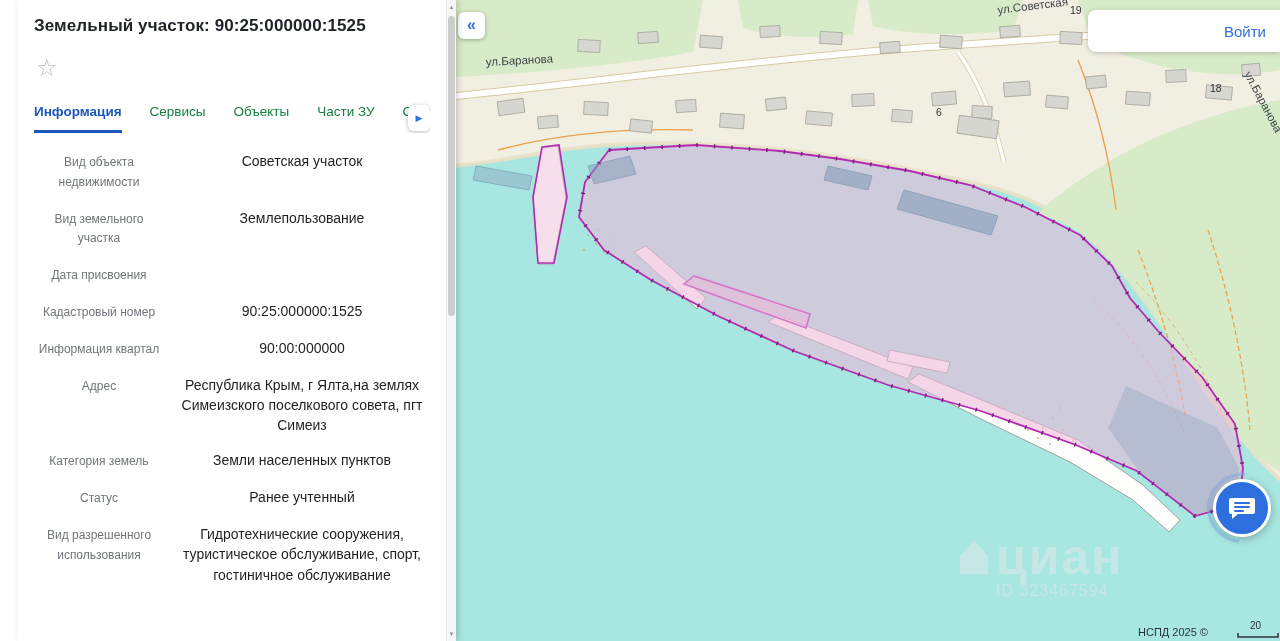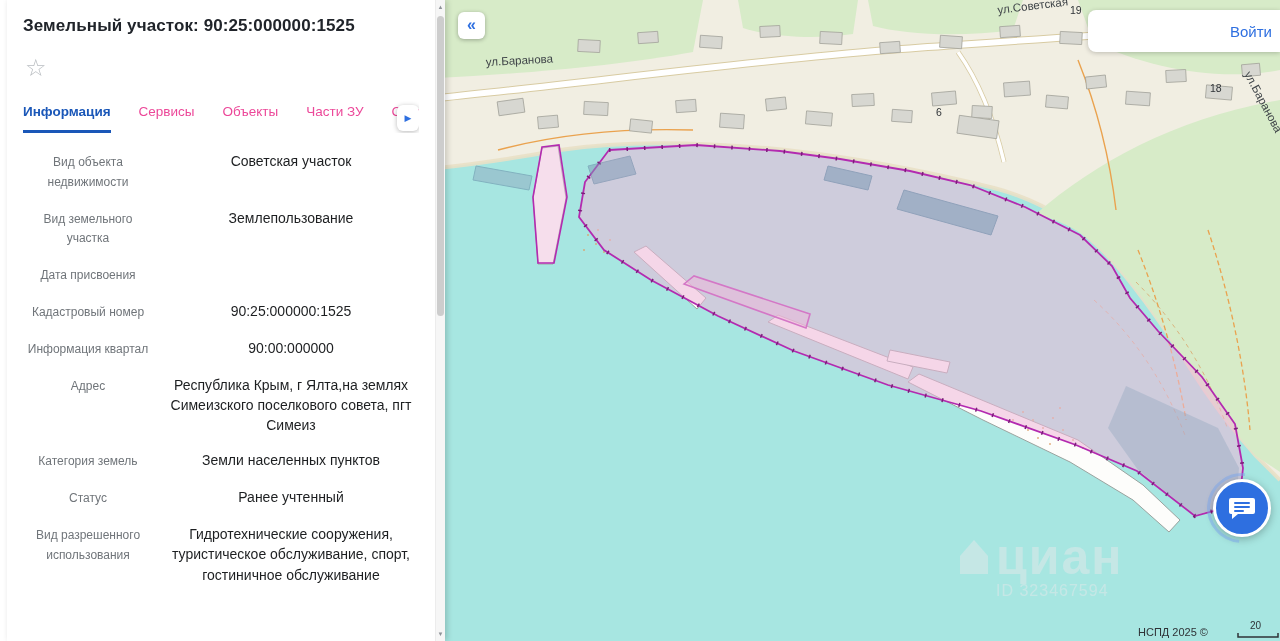--- a/index.html
+++ b/index.html
@@ -1,28 +1,28 @@
 <!DOCTYPE html>
 <html><head>
 <meta charset="utf-8">
 <style>
   * { margin:0; padding:0; box-sizing:border-box; }
   html,body { width:1280px; height:641px; overflow:hidden; }
   body { font-family:"Liberation Sans", sans-serif; position:relative; background:#fff; }
 
   
-  .panel { position:absolute; left:7px; top:0; width:438px; height:641px; background:#fff;
+  .panel { position:absolute; left:18px; top:0; width:438px; height:641px; background:#fff;
            box-shadow:2px 0 6px rgba(0,0,0,.18); z-index:5; }
   .panel-scroll { position:absolute; left:0; top:0; right:10px; bottom:0; overflow:hidden; }
   .page-title { font-size:17px; font-weight:600; color:#20242a; margin:16px 16px 0 16px; letter-spacing:.1px; }
   .star-btn { background:none; border:none; cursor:pointer; font-size:24px; line-height:1;
               color:#b9bdc1; margin:20px 0 2px 18px; }
   .tabs { position:relative; display:flex; gap:28px; margin:12px 16px 0 16px; align-items:flex-end;
           padding-right:34px; overflow:hidden; white-space:nowrap; }
-  .tab { background:none; border:none; cursor:pointer; font-size:13.5px; color:#ec4899;
+  .tab { background:none; border:none; cursor:pointer; font-size:13.5px; color:#15803d;
          padding:10px 0 11px 0; border-bottom:3px solid transparent; font-family:inherit; }
   .tab.active { color:#1a57b8; border-bottom-color:#1a57b8; font-weight:600; }
   .tab-arrow { position:absolute; right:0; bottom:2px; width:22px; height:26px; background:#fff;
                border:none; border-radius:6px; box-shadow:0 1px 5px rgba(0,0,0,.28); cursor:pointer;
                color:#2e6fe0; font-size:9px; display:flex; align-items:center; justify-content:center; }
   .rows { margin:18px 16px 0 16px; }
   .row { display:flex; margin-bottom:15px;text-align:center; }
   .row-label { width:140px; flex:none; padding-right:10px; font-size:12px; color:#70757a;
                line-height:1.65; padding-top:2px; }
   .row-value { flex:1; font-size:14px; color:#1d1f21; line-height:1.45; }
@@ -39,21 +39,21 @@
   .map svg { display:block; }
 
   .collapse-btn { position:absolute; left:20px; top:12px; width:27px; height:27px; background:#fff;
                   border:none; border-radius:6px; box-shadow:0 1px 4px rgba(0,0,0,.3); cursor:pointer;
                   color:#2e6fe0; font-size:16px; font-weight:bold; display:flex; align-items:center;
                   justify-content:center; padding-bottom:2px; }
   .login-bar { position:absolute; top:10px; right:0; width:192px; height:42px; background:#fff;
                border-radius:8px 0 0 8px; box-shadow:0 1px 5px rgba(0,0,0,.22);
                display:flex; align-items:center; justify-content:flex-end; }
   .login-link { color:#2e6fe0; font-size:15px; background:none; border:none; cursor:pointer;
-                padding:4px 8px 4px 10px; font-family:inherit; }
+                padding:4px 14px 4px 10px; font-family:inherit; }
 
   .chat-btn { position:absolute; top:479px; right:9px; width:58px; height:58px; border-radius:50%;
               background:#2e6fe0; border:3px solid #fff; box-shadow:0 2px 8px rgba(0,0,0,.28);
               cursor:pointer; display:flex; align-items:center; justify-content:center; }
   .chat-btn::before { content:""; position:absolute; inset:-9px; border-radius:50%;
               border:3px solid rgba(125,165,235,.5); border-right-color:transparent;
               border-bottom-color:transparent; transform:rotate(-40deg); }
 </style>
 </head>
 <body>

